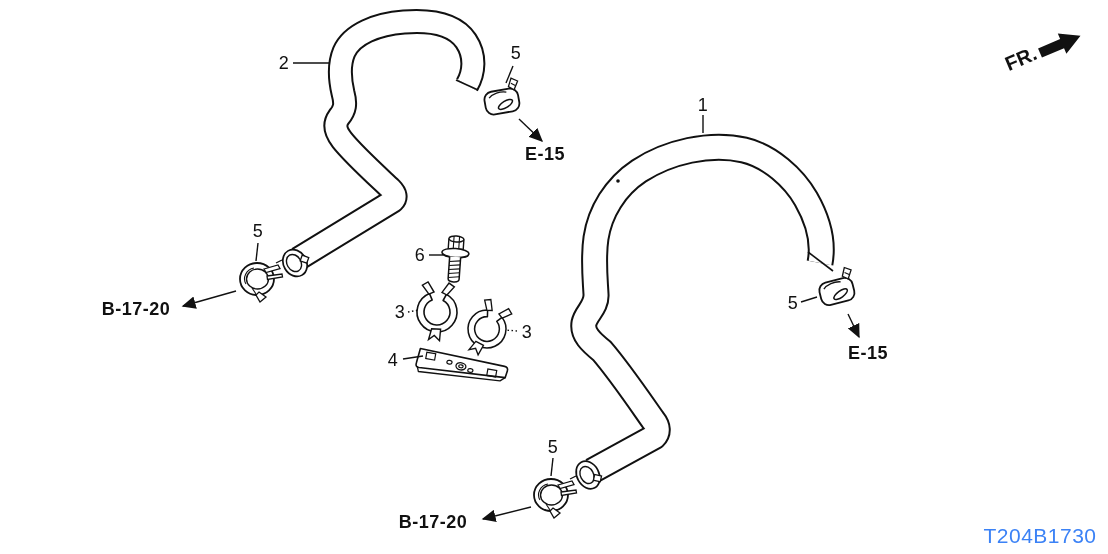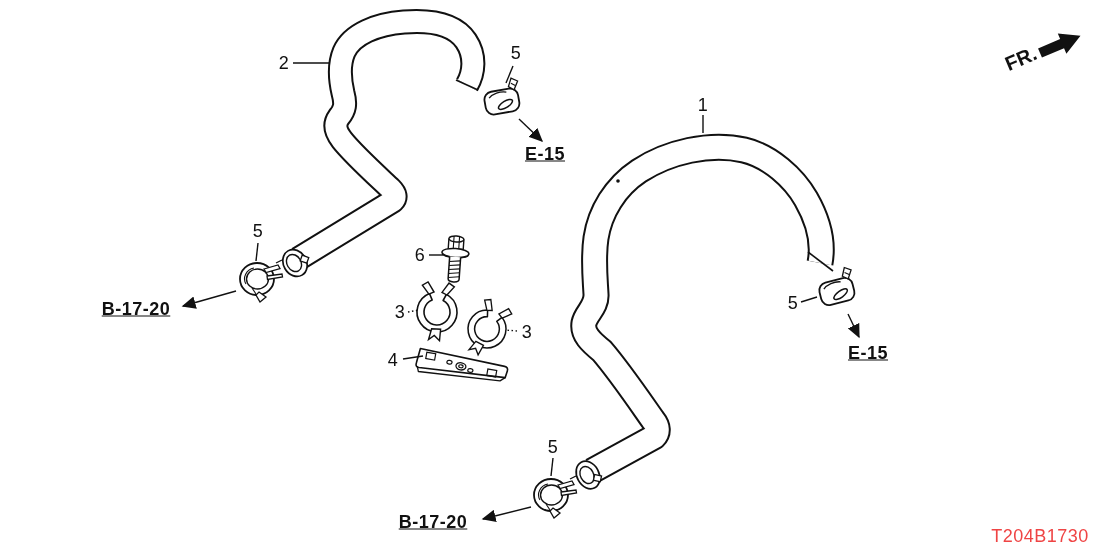--- a/index.html
+++ b/index.html
@@ -12,22 +12,22 @@
   }
   #artwork{position:absolute;left:0;top:0;}
   .lbl{
     position:absolute;
     transform:translate(-50%,-50%);
     color:#111;
     white-space:nowrap;
     user-select:none;
   }
   .num{font-size:18px;font-weight:400;letter-spacing:.5px;}
-  .ref{font-size:18px;font-weight:700;letter-spacing:.5px;text-decoration:underline;}
-  .code{font-size:18px;font-weight:400;letter-spacing:.5px;color:#ef4444;}
+  .ref{font-size:18px;font-weight:700;letter-spacing:.5px;}
+  .code{font-size:21px;font-weight:400;letter-spacing:.5px;color:#3b82f6;}
   .fr{font-size:20px;font-weight:700;transform:translate(-50%,-50%) rotate(-23deg);}
 </style>
 </head>
 <body>
 
 <div id="stage">
 
   <svg id="artwork" width="1108" height="554" viewBox="0 0 1108 554">
     <defs>
       <marker id="ah" markerWidth="11" markerHeight="9" refX="9" refY="4.5" orient="auto">

